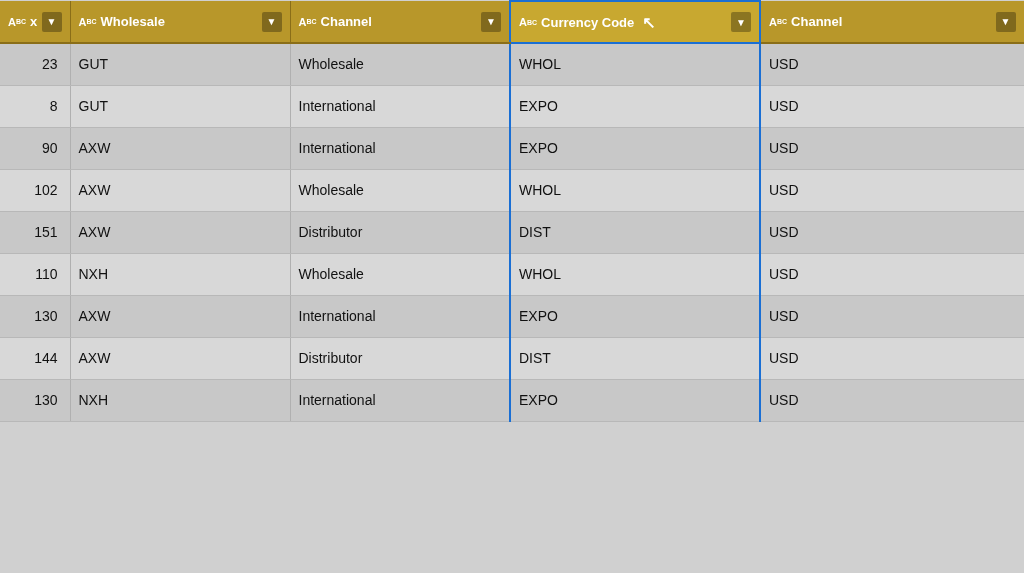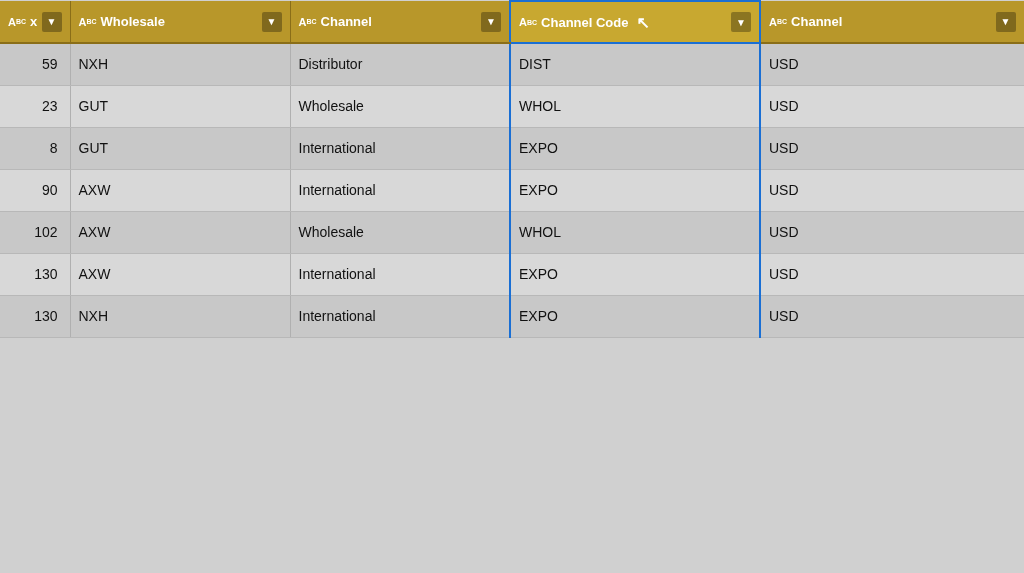--- a/index.html
+++ b/index.html
@@ -164,45 +164,38 @@
               <span class="abc-icon">A<sup style="font-size:7px">B</sup><sub style="font-size:7px">C</sub></span>
               <span>Channel</span>
             </span>
             <span class="sort-icon">▼</span>
           </div>
         </th>
         <th class="col-channelcode active-col">
           <div class="th-inner">
             <span class="th-label">
               <span class="abc-icon">A<sup style="font-size:7px">B</sup><sub style="font-size:7px">C</sub></span>
-              <span>Channel Code</span>
+              <span>Currency Code</span>
               <span style="display:inline-block; margin-left:4px; font-size:16px; color:white;">↖</span>
             </span>
             <span class="sort-icon">▼</span>
           </div>
         </th>
         <th class="col-currency">
           <div class="th-inner">
             <span class="th-label">
               <span class="abc-icon">A<sup style="font-size:7px">B</sup><sub style="font-size:7px">C</sub></span>
               <span>Channel</span>
             </span>
             <span class="sort-icon">▼</span>
           </div>
         </th>
       </tr>
     </thead>
     <tbody id="table-body">
-    <tr>
-          <td class="col-index">59</td>
-          <td class="col-warehouse">NXH</td>
-          <td class="col-channel">Distributor</td>
-          <td class="col-channelcode active-col">DIST</td>
-          <td class="col-currency">USD</td>
-        </tr>
         <tr>
           <td class="col-index">23</td>
           <td class="col-warehouse">GUT</td>
           <td class="col-channel">Wholesale</td>
           <td class="col-channelcode active-col">WHOL</td>
           <td class="col-currency">USD</td>
         </tr>
         <tr>
           <td class="col-index">8</td>
           <td class="col-warehouse">GUT</td>
@@ -218,24 +211,45 @@
           <td class="col-currency">USD</td>
         </tr>
         <tr>
           <td class="col-index">102</td>
           <td class="col-warehouse">AXW</td>
           <td class="col-channel">Wholesale</td>
           <td class="col-channelcode active-col">WHOL</td>
           <td class="col-currency">USD</td>
         </tr>
         <tr>
+          <td class="col-index">151</td>
+          <td class="col-warehouse">AXW</td>
+          <td class="col-channel">Distributor</td>
+          <td class="col-channelcode active-col">DIST</td>
+          <td class="col-currency">USD</td>
+        </tr>
+        <tr>
+          <td class="col-index">110</td>
+          <td class="col-warehouse">NXH</td>
+          <td class="col-channel">Wholesale</td>
+          <td class="col-channelcode active-col">WHOL</td>
+          <td class="col-currency">USD</td>
+        </tr>
+        <tr>
           <td class="col-index">130</td>
           <td class="col-warehouse">AXW</td>
           <td class="col-channel">International</td>
           <td class="col-channelcode active-col">EXPO</td>
+          <td class="col-currency">USD</td>
+        </tr>
+        <tr>
+          <td class="col-index">144</td>
+          <td class="col-warehouse">AXW</td>
+          <td class="col-channel">Distributor</td>
+          <td class="col-channelcode active-col">DIST</td>
           <td class="col-currency">USD</td>
         </tr>
         <tr>
           <td class="col-index">130</td>
           <td class="col-warehouse">NXH</td>
           <td class="col-channel">International</td>
           <td class="col-channelcode active-col">EXPO</td>
           <td class="col-currency">USD</td>
         </tr>
       </tbody>

